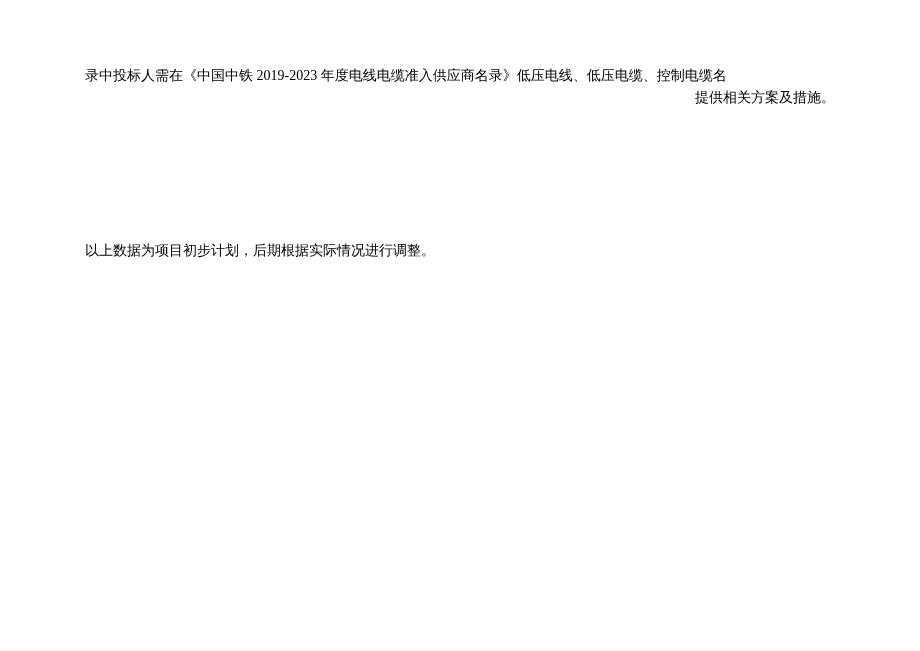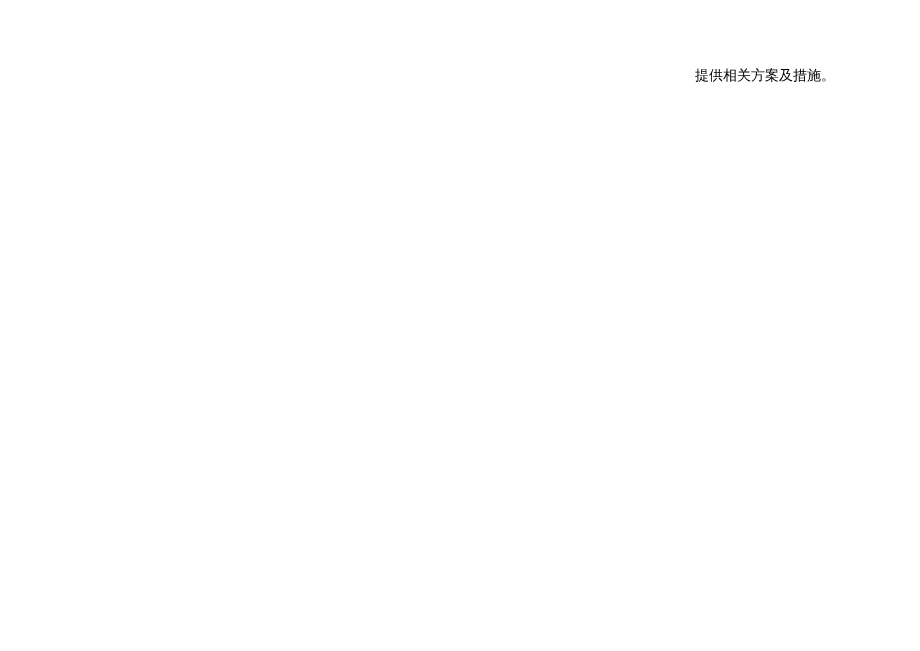--- a/index.html
+++ b/index.html
@@ -34,15 +34,17 @@
     .paragraph-2 {
       margin-top: 130px;
       line-height: 1.6;
     }
   </style>
 </head>
 <body>
 
 <div class="content-area">
   <div class="paragraph-1">
+    <span class="paragraph-1-line1">录中投标人需在《中国中铁 2019-2023 年度电线电缆准入供应商名录》低压电线、低压电缆、控制电缆名</span>
     <span class="paragraph-1-line2">提供相关方案及措施。</span>
   </div>
+  <div class="paragraph-2">以上数据为项目初步计划，后期根据实际情况进行调整。</div>
 </div>
 
 </body></html>

